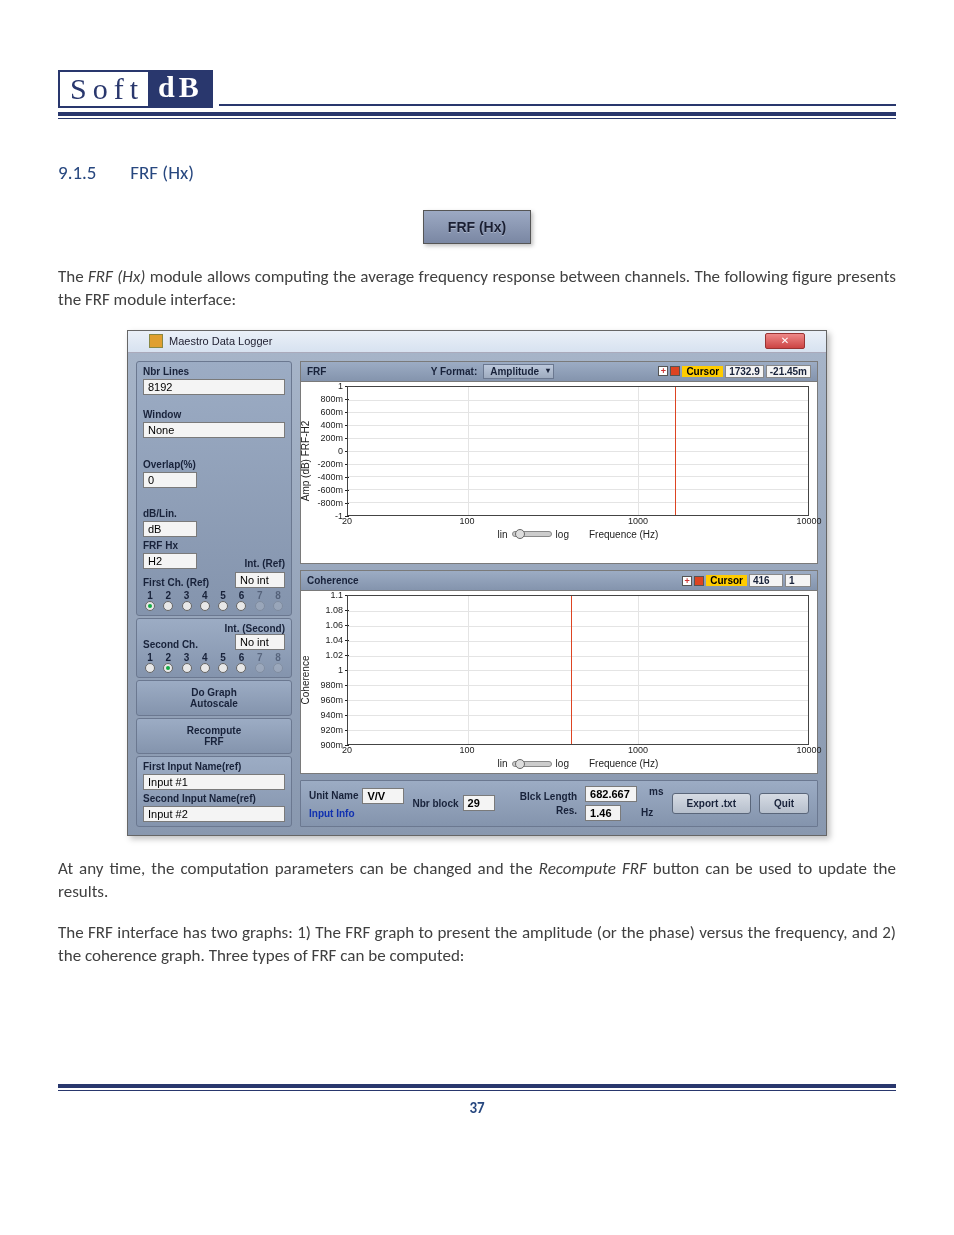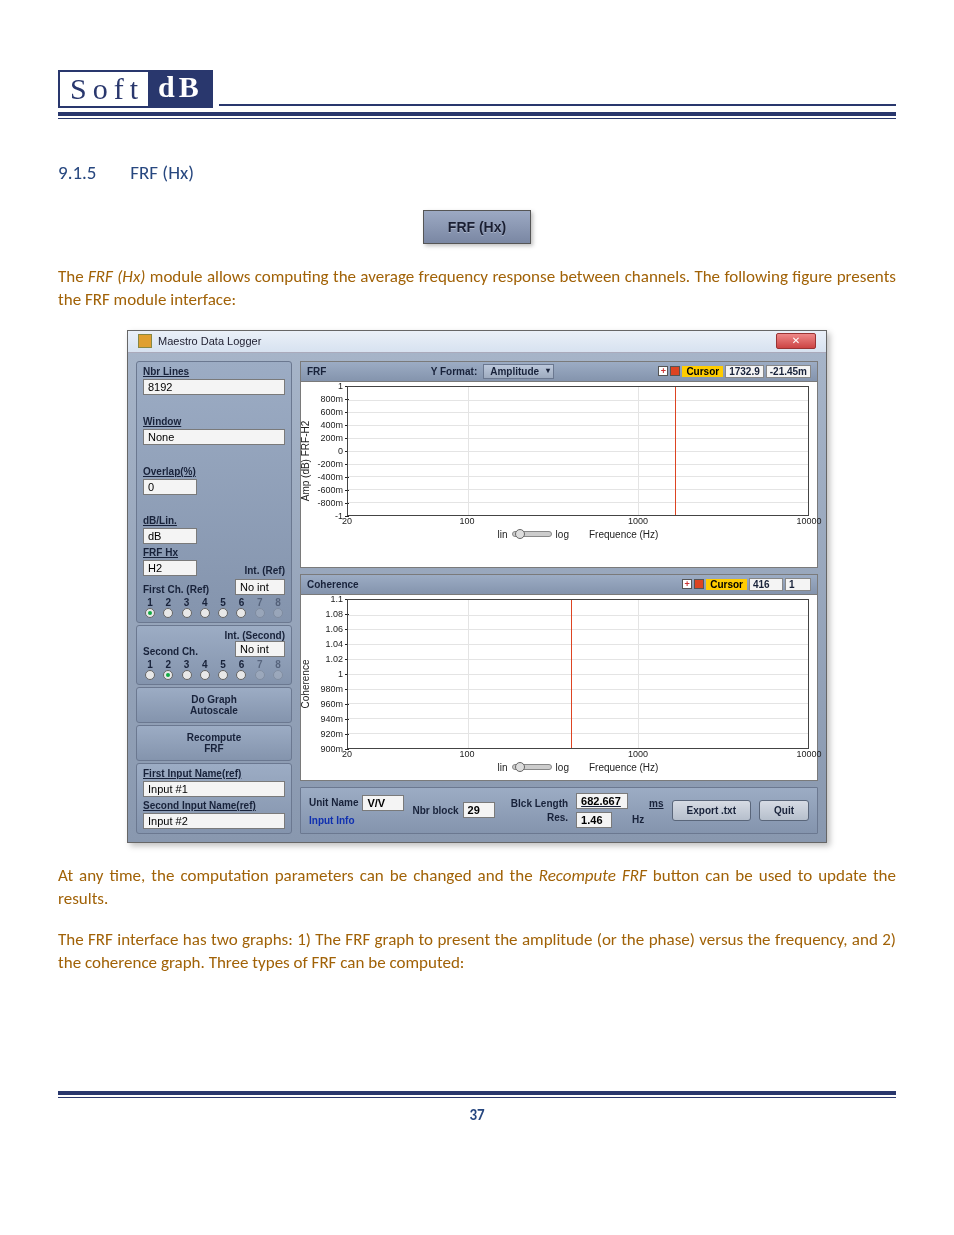--- a/index.html
+++ b/index.html
@@ -9,33 +9,33 @@
   .logo-box { display: flex; font-family: 'Times New Roman', serif; }
   .logo-soft { color: #29376d; font-size: 30px; letter-spacing: 6px; border-top: 2px solid #29376d; border-left: 2px solid #29376d; border-bottom: 2px solid #29376d; padding: 0 4px 0 10px; }
   .logo-db { background: #29376d; color: #fff; font-size: 30px; font-weight: bold; letter-spacing: 4px; padding: 0 10px; }
   .logo-line { flex: 1; height: 2px; background: #29376d; margin-bottom: 2px; }
   .hr-top { height: 4px; background: #29376d; margin-bottom: 2px; }
   .hr-thin { height: 1px; background: #29376d; margin-bottom: 42px; }
   .section-head { color: #27477f; font-size: 19px; margin-bottom: 26px; }
   .section-head .num { display: inline-block; width: 68px; }
   .frf-button-wrap { text-align: center; margin-bottom: 22px; }
   .frf-button { display: inline-block; background: linear-gradient(#9ca9c3,#7a87a3); border: 1px solid #555; padding: 8px 24px; color: #1a1f33; font-family: Verdana,Arial; font-size: 14px; font-weight: bold; text-shadow: 0 1px 0 rgba(255,255,255,.3); box-shadow: 2px 2px 4px rgba(0,0,0,.25);}
-  .body-text { font-size: 17px; color: #a16207; line-height: 1.35; margin-bottom: 18px; }
+  .body-text { font-size: 17px; color: #404040; line-height: 1.35; margin-bottom: 18px; }
   .body-text.just { text-align: justify; }
   .body-text em { font-style: italic; }
 
   .app-window { width: 700px; margin: 0 auto 22px auto; border: 1px solid #666; background: #e8ecf0; font-family: Tahoma, Arial; font-size: 11px; box-shadow: 3px 3px 6px rgba(0,0,0,.25); }
-  .titlebar { display: flex; align-items: center; height: 22px; background: linear-gradient(#eaf0f8,#d7e2f0); border-bottom: 1px solid #aab; padding: 0 10px; }
+  .titlebar { display: flex; align-items: center; height: 22px; background: linear-gradient(#eaf0f8,#d7e2f0); border-bottom: 1px solid #aab; padding: 0 21px; }
   .titlebar .icon { width: 14px; height: 14px; background: #e0a030; border: 1px solid #884; margin-right: 6px; }
   .titlebar .title { flex: 1; color: #223; }
   .titlebar .close { width: 40px; height: 16px; background: linear-gradient(#e88,#c44); border: 1px solid #933; border-radius: 2px; color: #fff; font-size: 10px; text-align: center; line-height: 14px; }
   .app-body { display: flex; background: linear-gradient(#a6b4c8,#8998af); padding: 8px; gap: 8px; }
   .sidebar { width: 156px; display: flex; flex-direction: column; gap: 2px; }
   .panel { background: linear-gradient(#9cacc4,#8494ad); border: 1px solid #6b7890; border-radius: 3px; padding: 4px 6px; color: #1a2233; }
-  .lbl { font-weight: bold; font-size: 10px; color: #18223a; margin-bottom: 2px; text-decoration: underline; }
+  .lbl { font-weight: bold; font-size: 10px; color: #18223a; margin-bottom: 2px; }
   .smalllbl { color:#18223a; font-size: 10px; font-weight:bold;}
   .field { width: 100%; background: #f4f4f4; border: 1px solid #7a7a7a; padding: 1px 4px; font-size: 11px; color: #000; }
   .rowflex { display:flex; justify-content:space-between; align-items:flex-end; gap:4px;}
   .radio-row { display: flex; justify-content: space-between; margin-top: 2px; }
   .radio-col { display:flex; flex-direction:column; align-items:center; width:14px;}
   .radio-col span { color:#18223a; font-size:10px; font-weight:bold;}
   .radio { width: 10px; height: 10px; border-radius: 50%; background: #e8e8e8; border: 1px solid #666; }
   .radio.on::after { content:""; display:block; width:4px; height:4px; background:#1a4; border-radius:50%; margin:2px;}
   .radio.dis { opacity:.45;}
   .bigbtn { text-align:center; font-weight:bold; font-size:10px; padding:6px; background:linear-gradient(#9cacc4,#8494ad); border:1px solid #6b7890; border-radius:3px; color:#18223a;}
@@ -109,21 +109,21 @@
       <div class="icon"></div>
       <div class="title">Maestro Data Logger</div>
       <div class="close">✕</div>
     </div>
     <div class="app-body">
 
       <div class="sidebar">
         <div class="panel">
           <div class="lbl">Nbr Lines</div>
           <div class="field">8192</div>
-          <div class="lbl" style="margin-top:21px">Window</div>
+          <div class="lbl" style="margin-top:14px">Window</div>
           <div class="field">None</div>
           <div class="lbl" style="margin-top:21px">Overlap(%)</div>
           <div class="field" style="width:54px">0</div>
           <div class="lbl" style="margin-top:20px">dB/Lin.</div>
           <div class="field" style="width:54px">dB</div>
           <div class="lbl" style="margin-top:3px">FRF Hx</div>
           <div class="rowflex">
             <div class="field" style="width:54px">H2</div>
             <div class="smalllbl">Int. (Ref)</div>
           </div>
@@ -361,21 +361,21 @@
           <div style="display:flex;align-items:center;gap:4px;">
             <span>Nbr block</span>
             <div class="field" style="width:32px">29</div>
           </div>
           <div style="flex:1"></div>
           <div class="stacklbl">
             <span>Blck Length</span>
             <span>Res.</span>
           </div>
           <div class="stackfld">
-            <div style="display:flex;align-items:flex-end;gap:21px;text-decoration:underline;">
+            <div style="display:flex;align-items:flex-start;gap:12px;">
                 <div class="field" style="width:52px">682.667</div>
                 <span>ms</span>
               </div>
             <div style="display:flex;align-items:center;gap:20px;">
                 <div class="field" style="width:36px">1.46</div>
                 <span>Hz</span>
               </div>
           </div>
           <div class="btn">Export .txt</div>
           <div class="btn">Quit</div>

